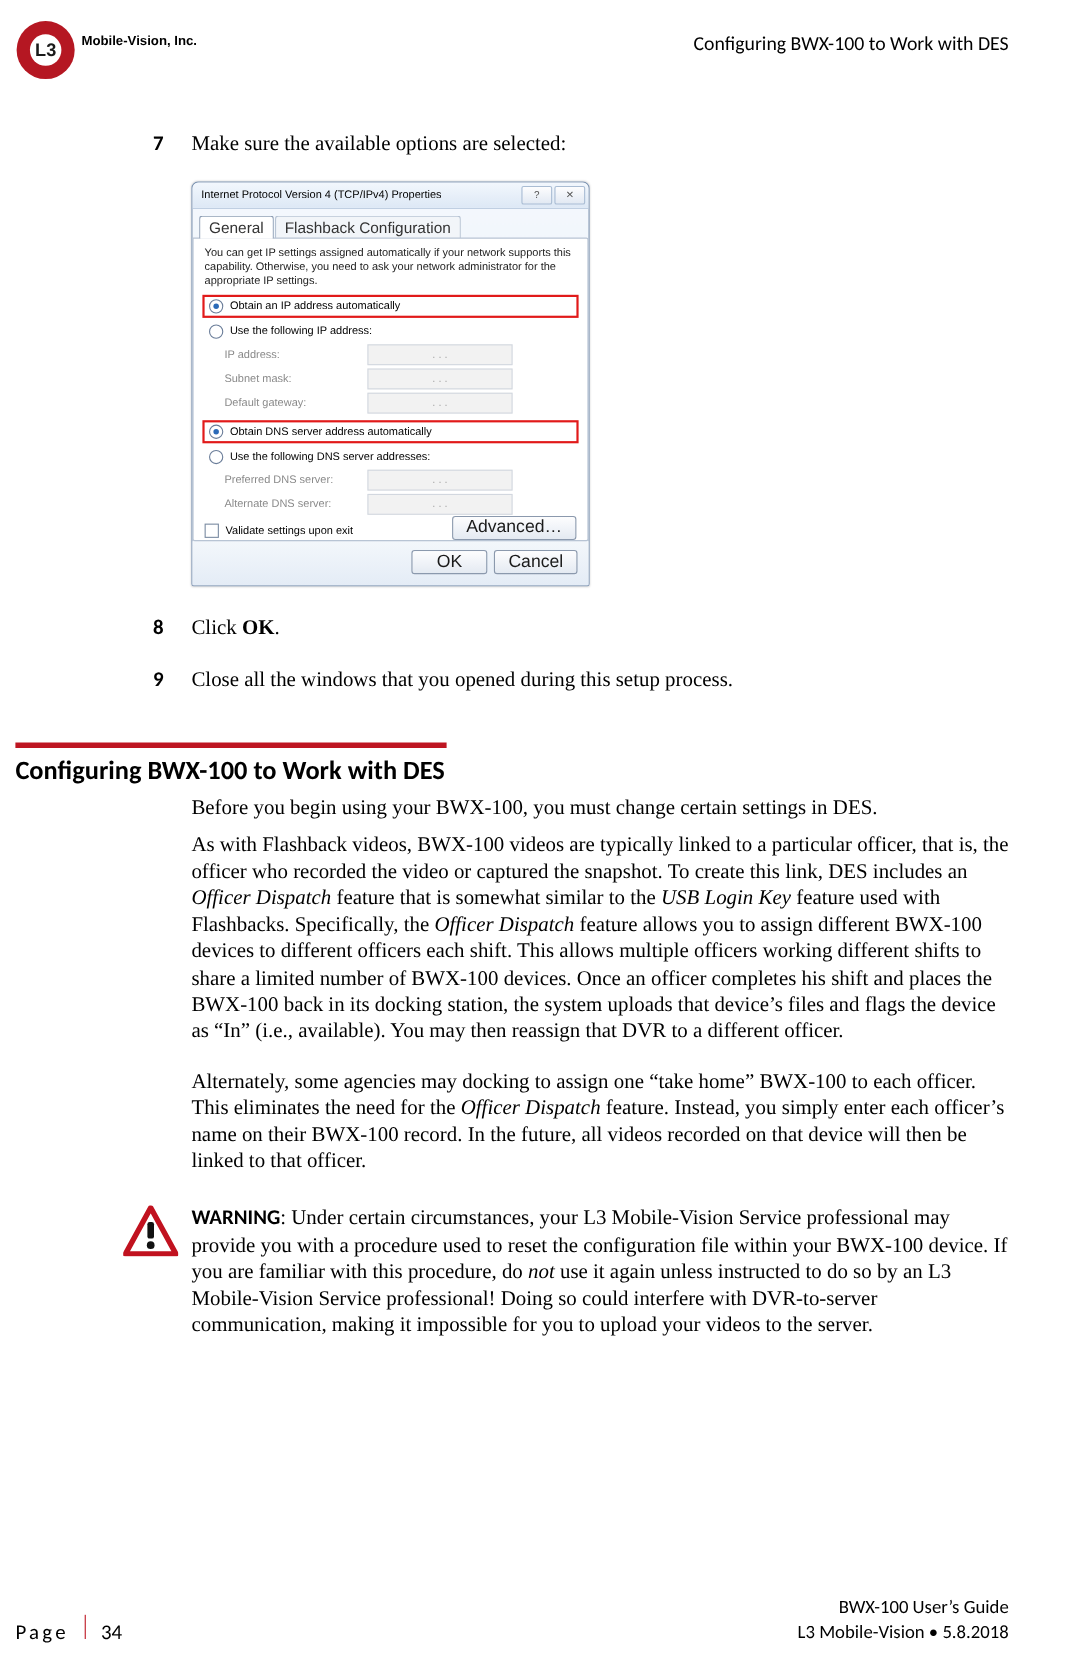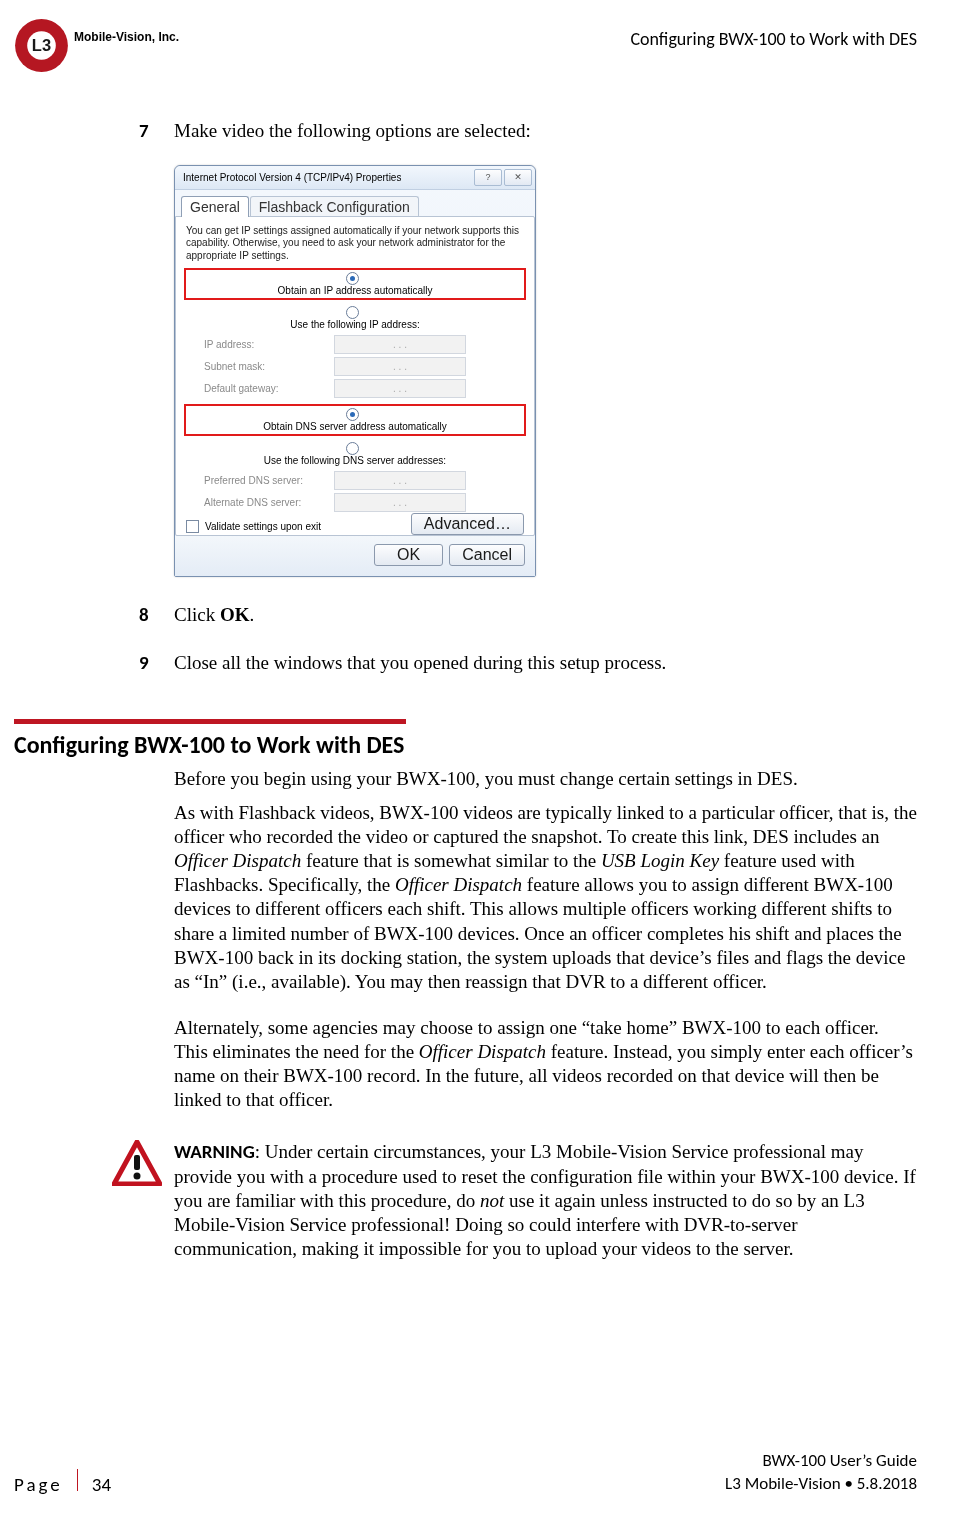--- a/index.html
+++ b/index.html
@@ -133,21 +133,20 @@
     position: relative;
   }
   .tabpanel .desc { font-size: 10px; line-height: 1.25; color:#222; }
 
   .group { margin-top: 6px; }
   .radio-row {
     display:flex; align-items:center;
     font-size:10px;
     padding: 2px 4px;
     background:#fff;
-    flex-direction:column;
   }
   .radio-row.highlight {
     border: 2px solid #e11a1a;
     margin: 4px -2px;
     padding: 2px 4px;
   }
   .radio-dot {
     width: 11px; height:11px; border-radius:50%;
     border:1px solid #6a7d99; margin-right:6px;
     display:flex; align-items:center; justify-content:center;
@@ -282,21 +281,21 @@
       </span>
       <div class="logo-text-block">
         <span class="logo-maintext">Mobile-Vision, Inc.</span>
       </div>
     </div>
     <div class="header-doc">Configuring&nbsp;BWX-100&nbsp;to&nbsp;Work&nbsp;with&nbsp;DES</div>
   </div>
 
   <div class="step-row content-col" style="margin-left:0; padding-left:125px; margin-top:46px;">
     <div class="step-num">7</div>
-    <div class="step-text">Make video the following options are selected:</div>
+    <div class="step-text">Make sure the available options are selected:</div>
   </div>
 
   <div class="dialog-wrap">
     <div class="dialog">
       <div class="dialog-titlebar">
         <span class="tbar-title">Internet Protocol Version 4 (TCP/IPv4) Properties</span>
         <div class="tbar-btns">
           <div class="tbar-btn">?</div>
           <div class="tbar-btn">✕</div>
         </div>
@@ -385,21 +384,21 @@
     <div class="section-title">Configuring&nbsp;BWX-100&nbsp;to&nbsp;Work&nbsp;with&nbsp;DES</div>
   </div>
 
   <div class="body-para first">Before you begin using your BWX-100, you must change certain settings in DES.</div>
 
   <div class="body-para">
     <span>As with Flashback videos, BWX-100 videos are typically linked to a particular officer, that is, the officer who recorded the video or captured the snapshot. To create this link, DES includes an </span><em class="term">Officer Dispatch</em><span> feature that is somewhat similar to the </span><em class="term">USB Login Key</em><span> feature used with Flashbacks. Specifically, the </span><em class="term">Officer Dispatch</em><span> feature allows you to assign different BWX-100 devices to different officers each shift. This allows multiple officers working different shifts to share a limited number of BWX-100 devices. Once an officer completes his shift and places the BWX-100 back in its docking station, the system uploads that device’s files and flags the device as “In” (i.e., available). You may then reassign that DVR to a different officer.</span>
   </div>
 
   <div class="body-para" style="margin-top:22px;">
-    <span>Alternately, some agencies may choose to assign one “take home” BWX-100 to each officer. This eliminates the need for the </span><em class="term">Officer Dispatch</em><span> feature. Instead, you simply enter each officer’s name on their BWX-100 record. In the future, all videos recorded on that device will then be linked to that officer.</span>
+    <span>Alternately, some agencies may docking to assign one “take home” BWX-100 to each officer. This eliminates the need for the </span><em class="term">Officer Dispatch</em><span> feature. Instead, you simply enter each officer’s name on their BWX-100 record. In the future, all videos recorded on that device will then be linked to that officer.</span>
   </div>
 
   <div class="warning-row">
     <span class="warning-icon">
       <svg viewBox="0 0 100 92">
         <polygon points="50,4 96,88 4,88" fill="#fff" stroke="#c1121f" stroke-width="10" stroke-linejoin="round"></polygon>
         <rect x="44" y="30" width="12" height="30" rx="4" fill="#111"></rect>
         <circle cx="50" cy="72" r="7" fill="#111"></circle>
       </svg>
     </span>

